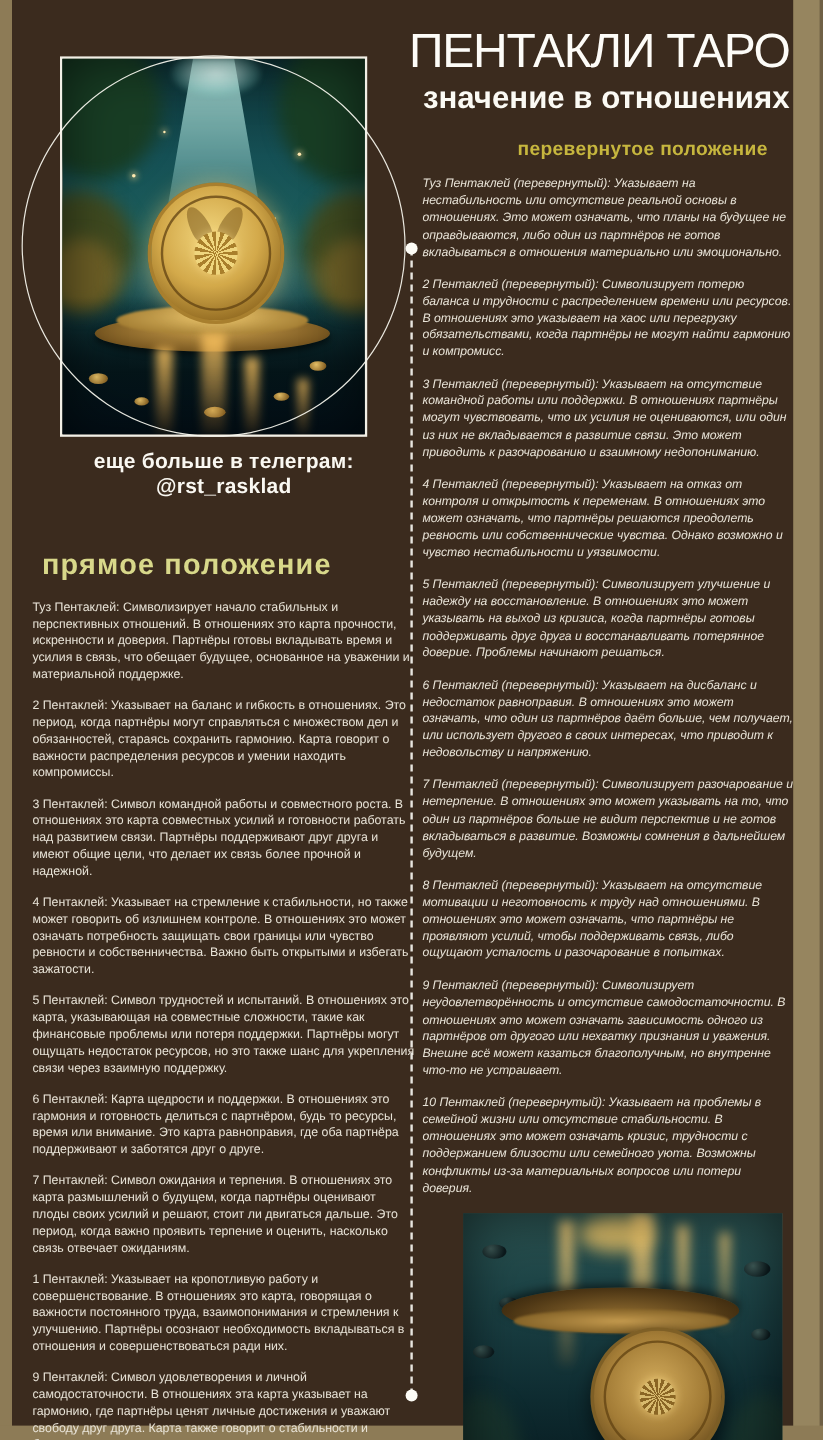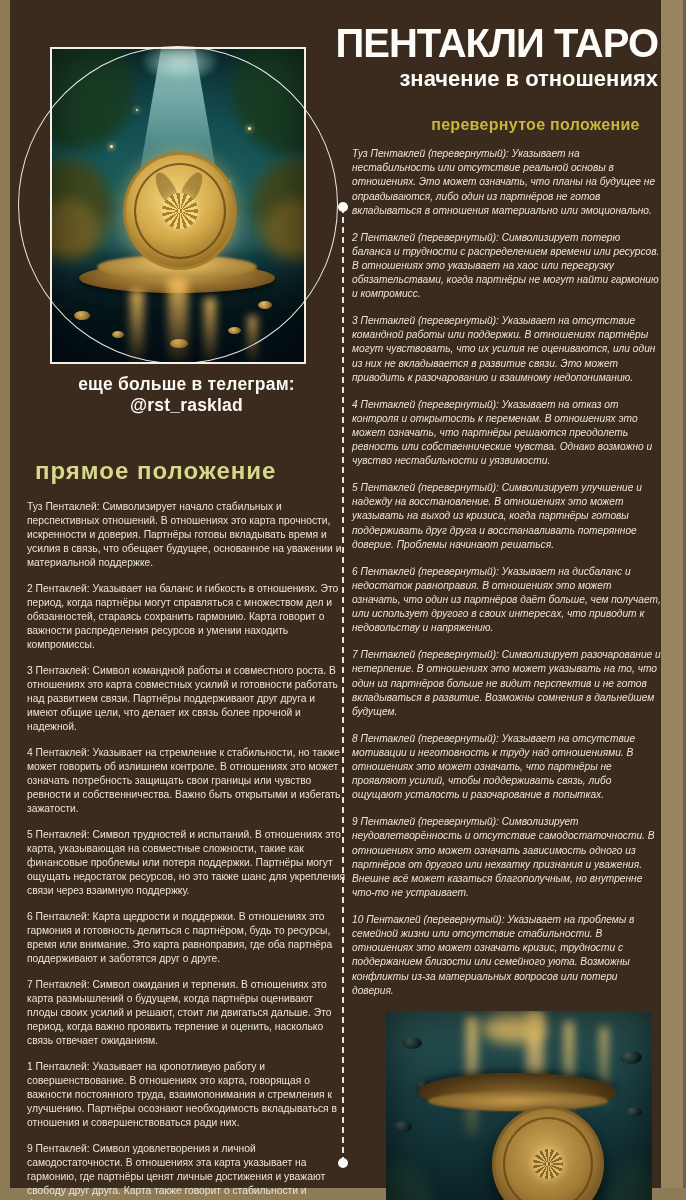--- a/index.html
+++ b/index.html
@@ -8,22 +8,22 @@
     background:#3b2b1e;font-family:"Liberation Sans",sans-serif;
   }
   
   .stripe{position:absolute;}
   .stripe-left{left:0;top:0;width:10px;height:1200px;background:#8d7b56;}
   .stripe-right{left:661px;top:0;width:25px;height:1200px;background:#96855f;border-right:3px solid #6f6045;box-sizing:border-box;}
   .stripe-bottom{left:0;top:1188px;width:686px;height:12px;background:#8d7b56;}
 
   
   .header{position:absolute;left:290px;top:22px;width:368px;text-align:right;z-index:6;}
-  .main-title{font-size:40px;font-weight:bold;letter-spacing:-1px;color:#fdfcf8;line-height:1.05;}
-  .subtitle{font-size:22px;font-weight:bold;color:#fbfaf4;line-height:1.1;margin-top:3px;letter-spacing:0px;}
+  .main-title{font-size:40px;font-weight:normal;letter-spacing:-1px;color:#fdfcf8;line-height:1.05;}
+  .subtitle{font-size:26px;font-weight:bold;color:#fbfaf4;line-height:1.1;margin-top:3px;letter-spacing:0px;}
 
   
   .deco-circle{position:absolute;left:18px;top:46px;width:318px;height:316px;border:1.5px solid rgba(250,248,240,.92);border-radius:50%;z-index:4;pointer-events:none;}
   .dash-line{position:absolute;left:342px;top:207px;height:956px;width:0;border-left:2px dashed rgba(252,250,244,.9);z-index:5;}
   .dash-dot{position:absolute;width:10px;height:10px;border-radius:50%;background:#fdfcf6;z-index:5;}
   .dash-dot.top{left:338px;top:202px;}
   .dash-dot.bottom{left:338px;top:1158px;}
 
   
   .photo{position:absolute;overflow:hidden;box-sizing:border-box;}

